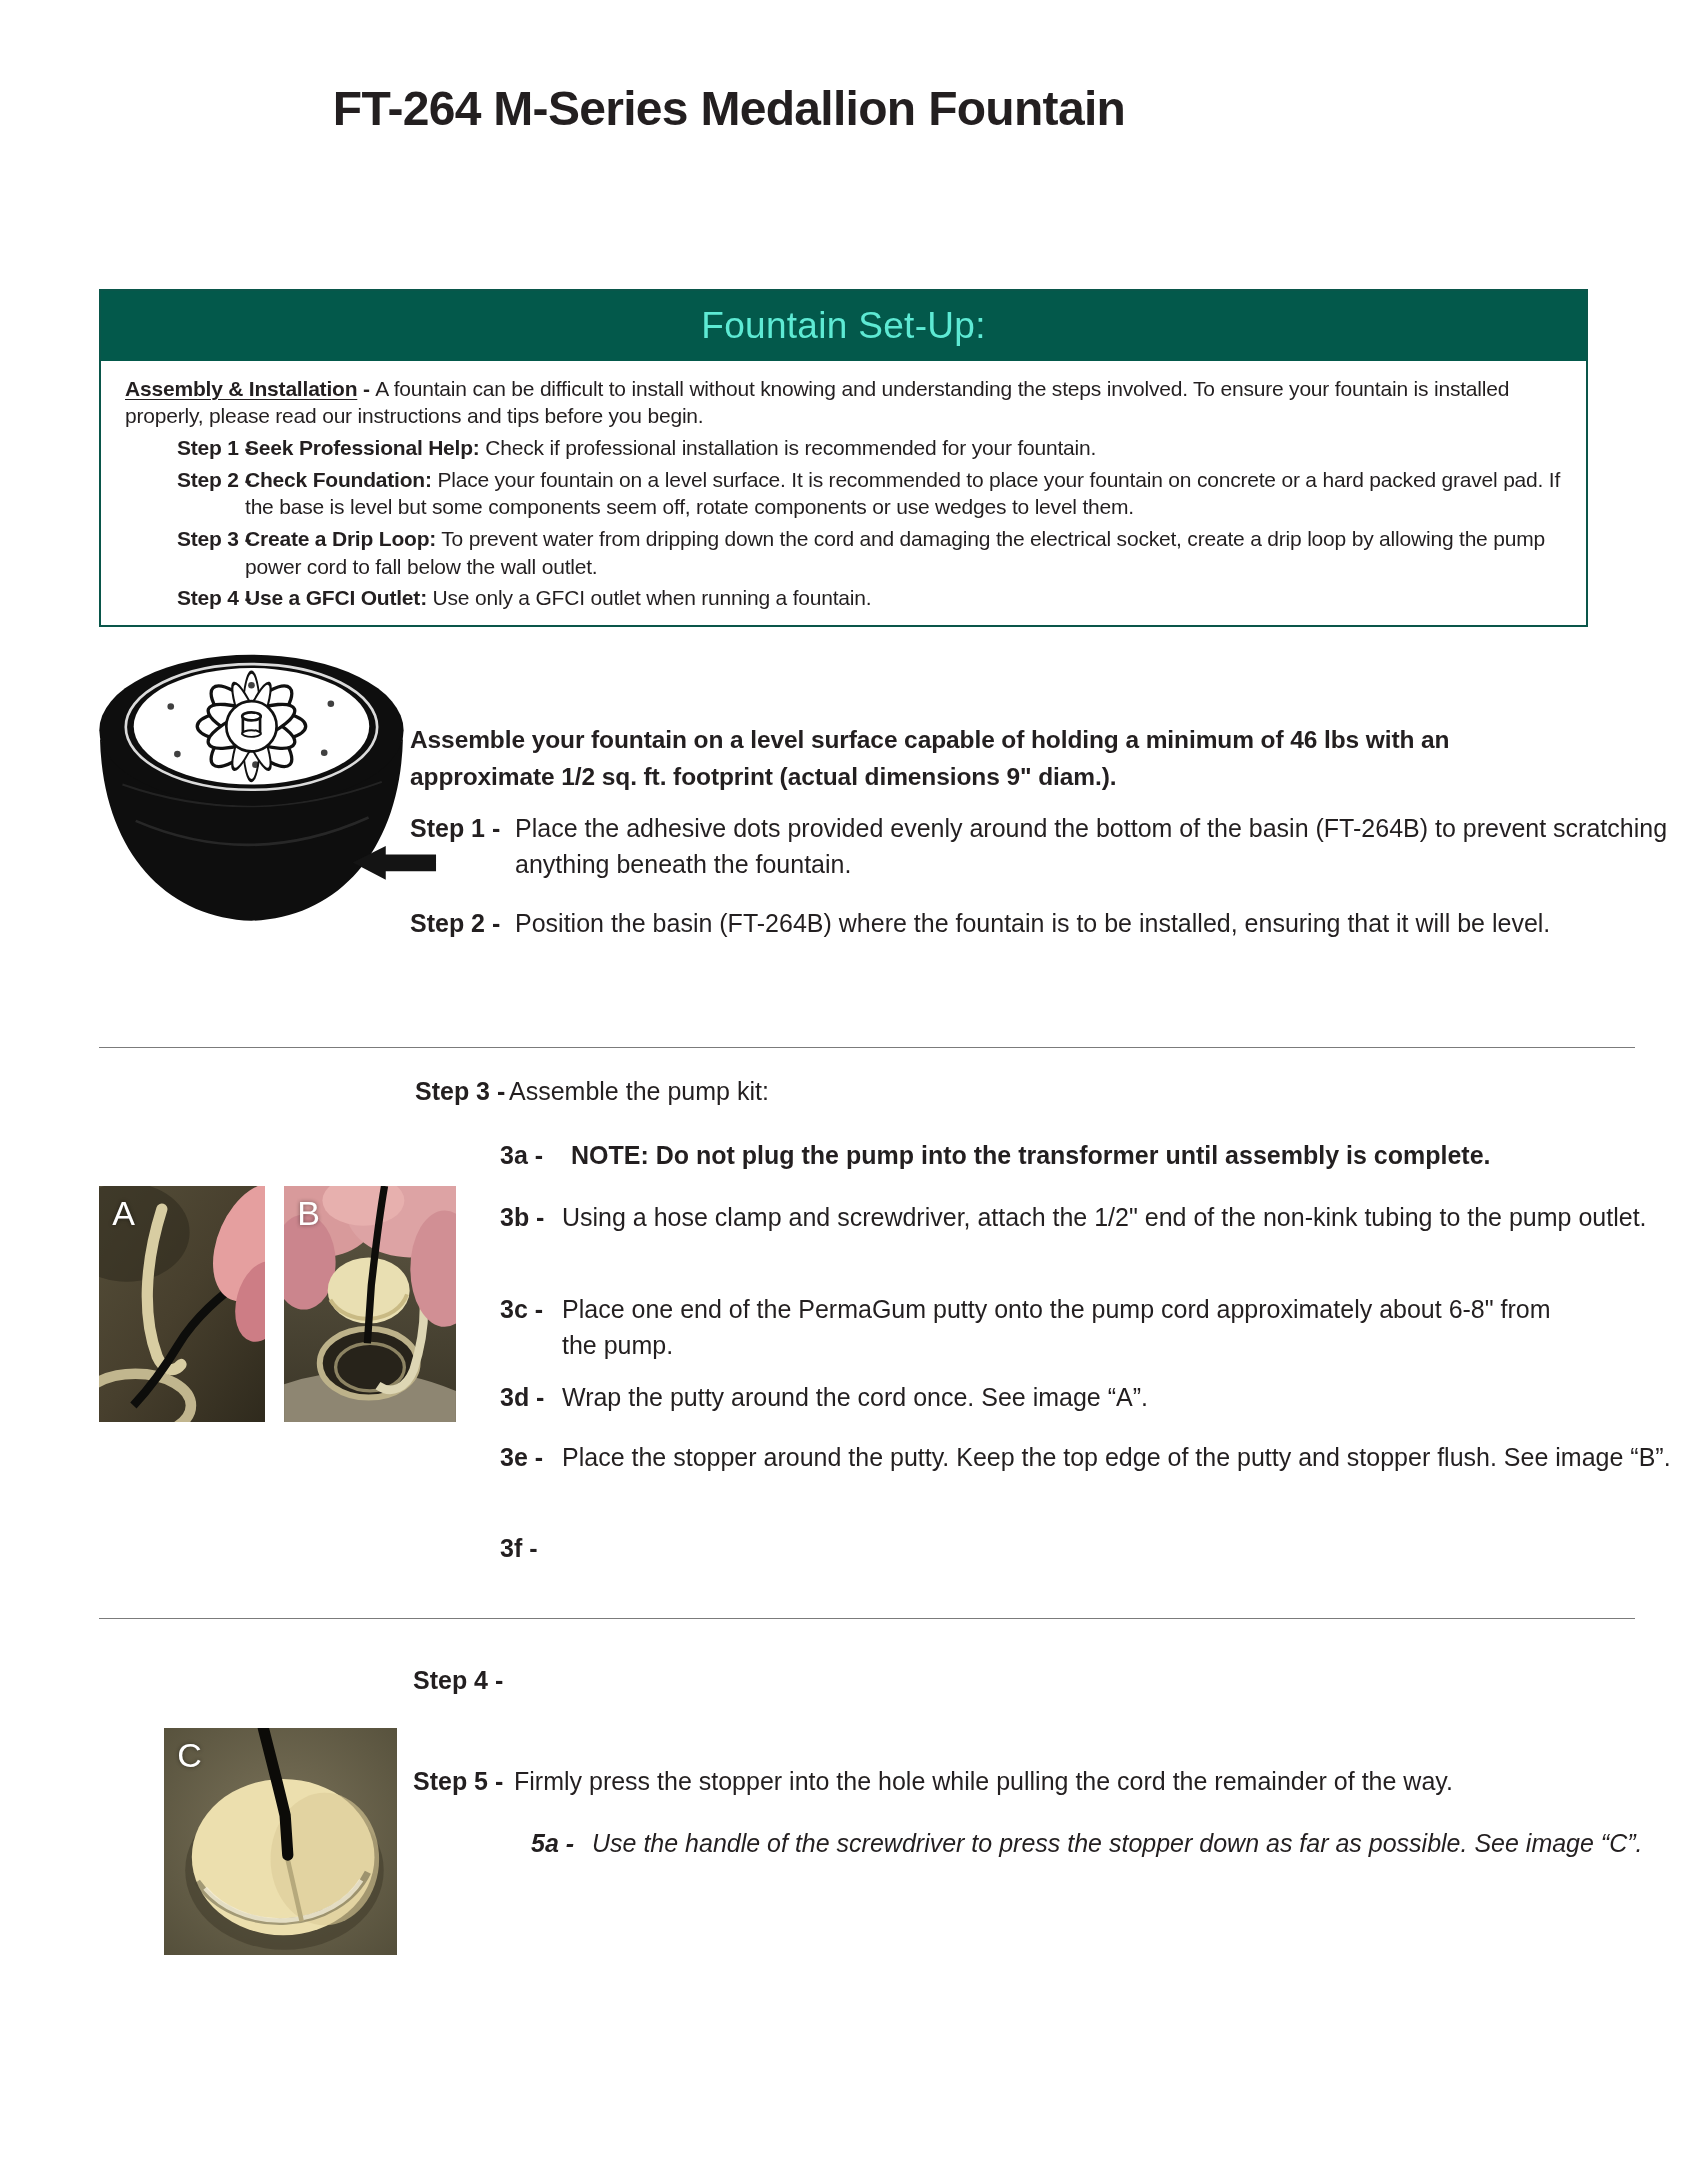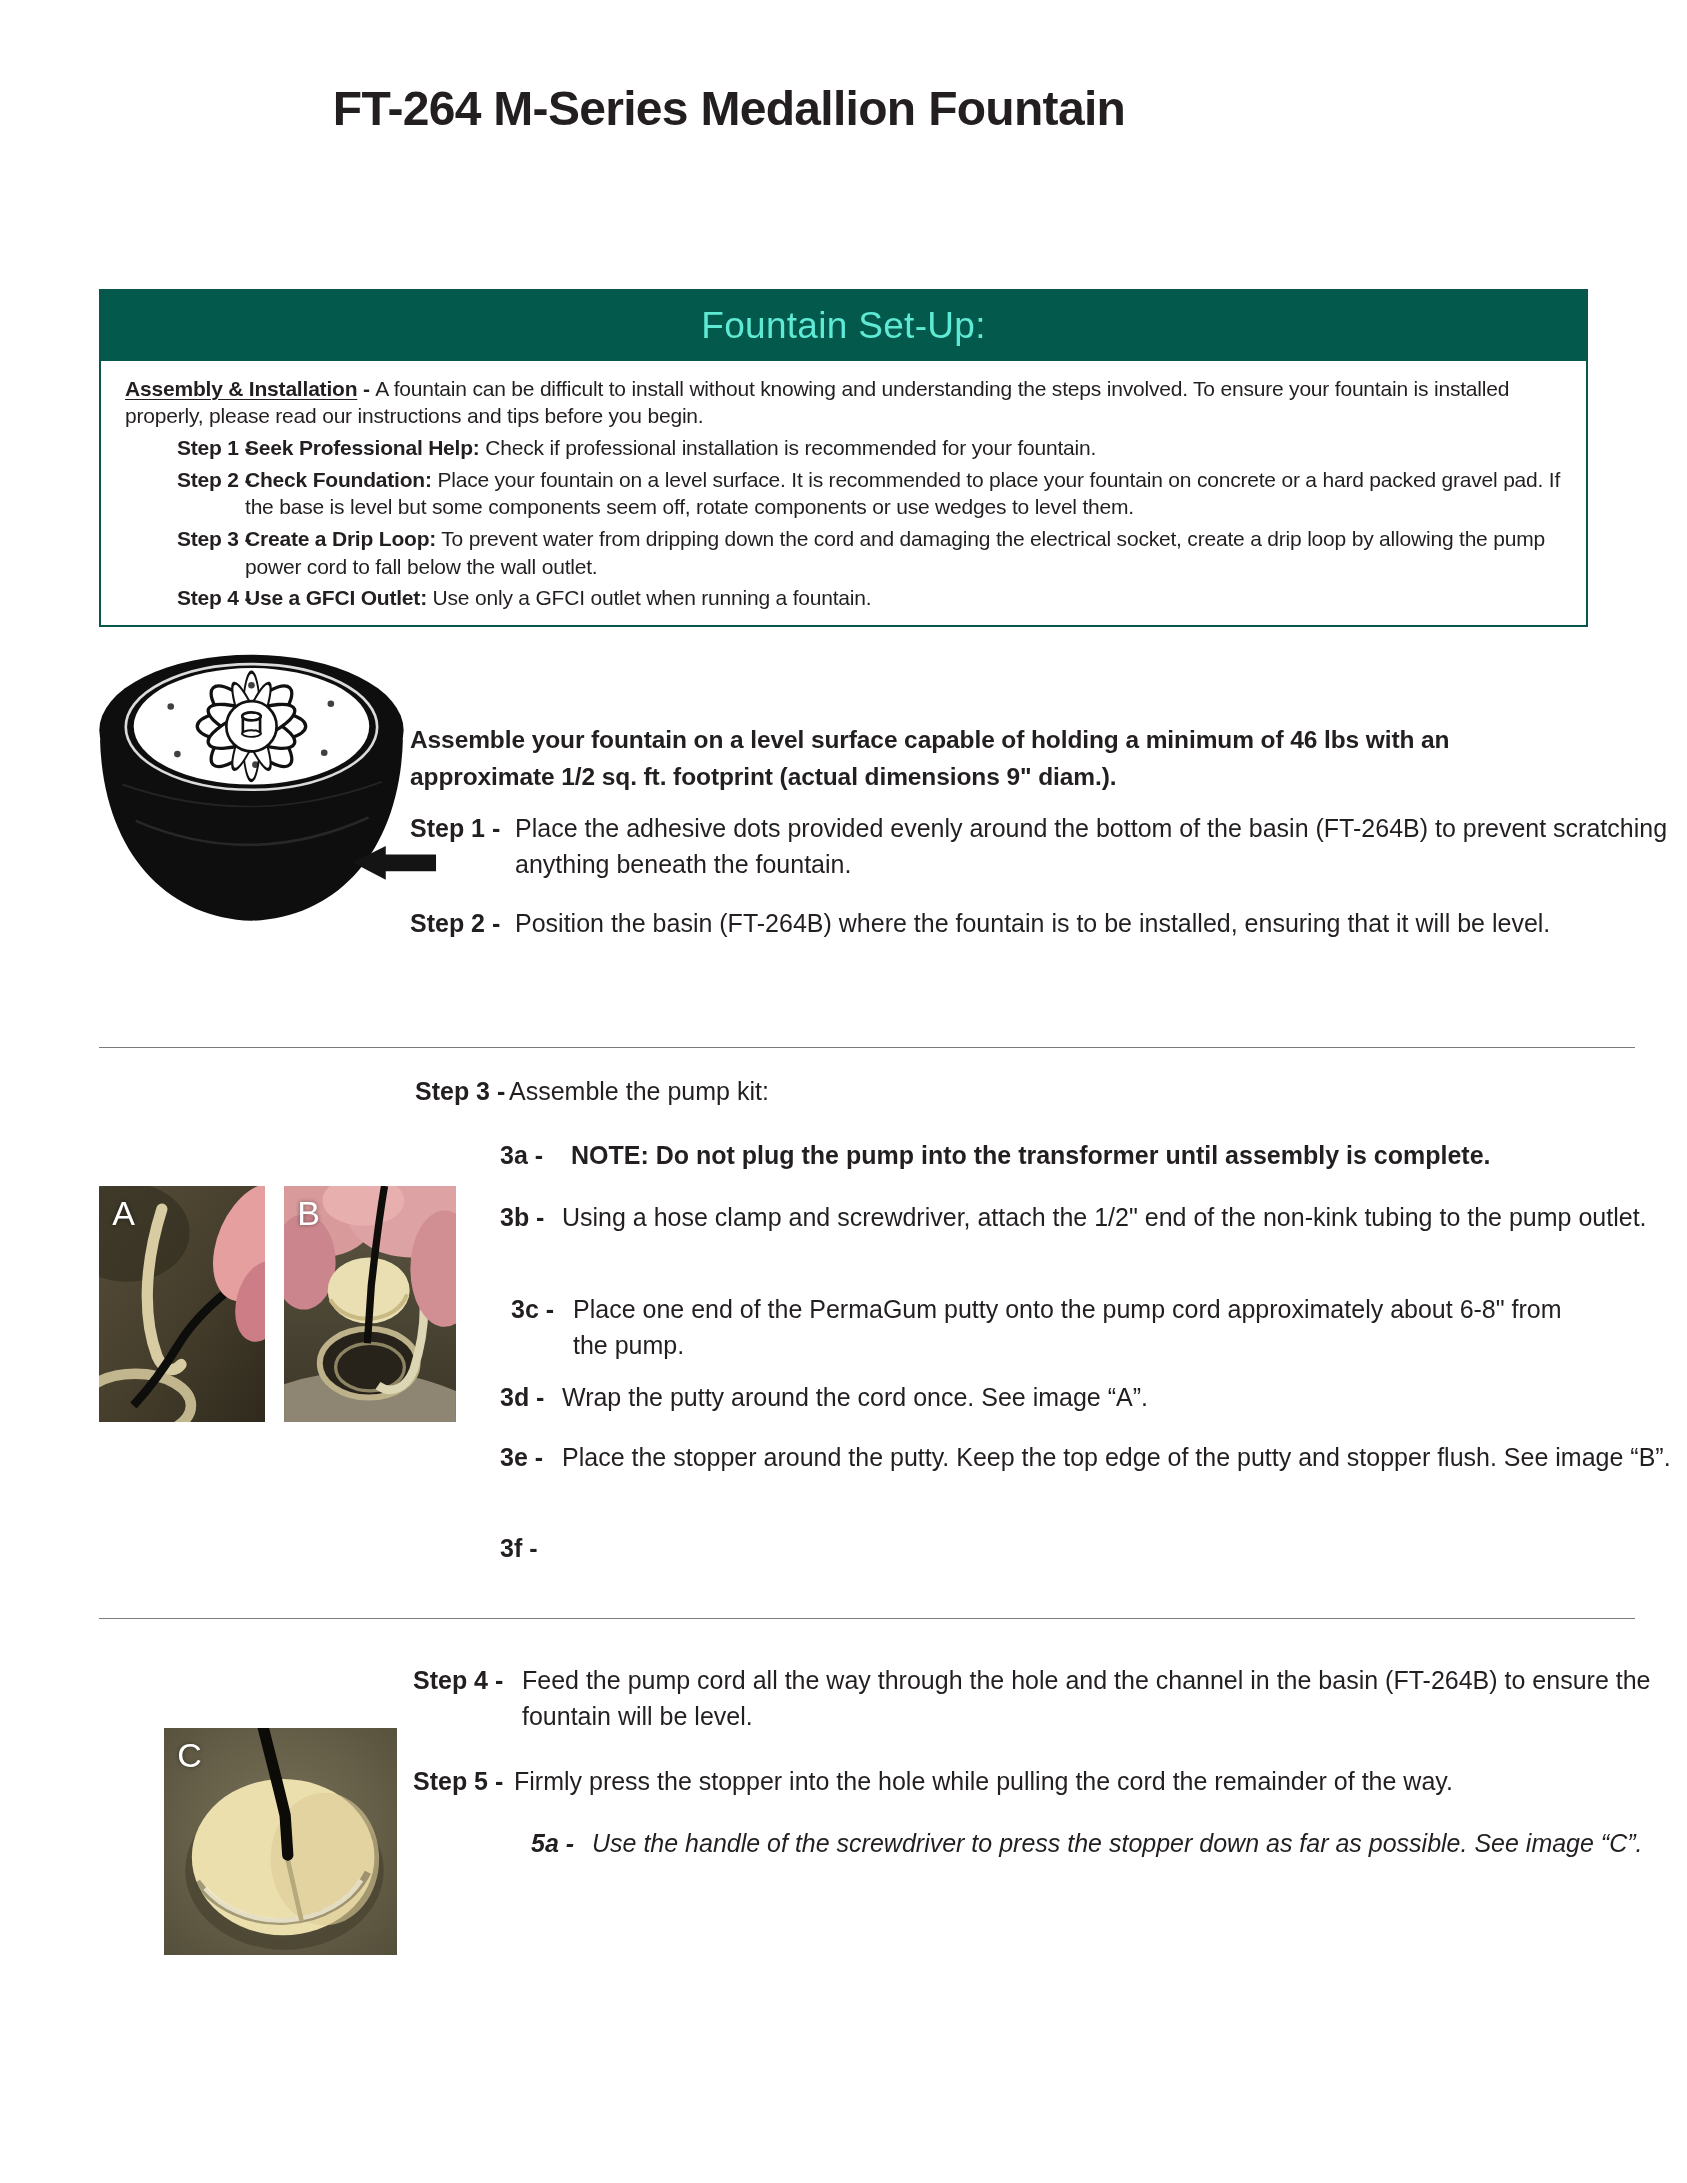--- a/index.html
+++ b/index.html
@@ -213,21 +213,21 @@
       <path d="M70,172 a62,50 0 0 0 116,-8" stroke="#c9ba84" stroke-width="6" fill="none"></path>
       <path d="M152,0 C142,58 138,100 132,150 L126,238" stroke="#0e0d0a" stroke-width="11" fill="none"></path>
     </svg>
     <span class="photo-label">B</span>
   </div>
 
   <div class="hstep" style="left:500px; top:1199px; width:1118px; padding-left:62px;">
     <span class="num">3b -</span>
     <span>Using a hose clamp and screwdriver, attach the 1/2" end of the non-kink tubing to the pump outlet.</span>
   </div>
-  <div class="hstep" style="left:511px; top:1291px; width:992px; padding-left:62px;">
+  <div class="hstep" style="left:500px; top:1291px; width:992px; padding-left:62px;">
     <span class="num">3c -</span>
     <span>Place one end of the PermaGum putty onto the pump cord approximately about 6-8" from the pump.</span>
   </div>
   <div class="hstep" style="left:500px; top:1379px; width:1125px; padding-left:62px;">
     <span class="num">3d -</span>
     <span>Wrap the putty around the cord once. See image “A”.</span>
   </div>
   <div class="hstep" style="left:500px; top:1439px; width:1125px; padding-left:62px;">
     <span class="num">3e -</span>
     <span>Place the stopper around the putty. Keep the top edge of the putty and stopper flush. See image “B”.</span>
@@ -253,21 +253,20 @@
       <path d="M50,232 a143,118 0 0 0 258,-14" stroke="#4a4430" stroke-width="10" fill="none" opacity="0.45"></path>
       <path d="M62,242 a138,113 0 0 0 236,-12" stroke="#f5efd8" stroke-width="7" fill="none" opacity="0.8"></path>
       <path d="M186,195 L208,292" stroke="#b6a97c" stroke-width="7"></path>
       <path d="M150,0 C160,40 172,85 183,132 L187,192" stroke="#0c0b08" stroke-width="17" fill="none" stroke-linecap="round"></path>
     </svg>
     <span class="photo-label">C</span>
   </div>
 
   <div class="hstep" style="left:413px; top:1662px; width:1171px; padding-left:109px;">
     <span class="num">Step 4 -</span>
-    <span>Feed the pump cord all the way through the hole and the channel in the basin (FT-264B) to ensure the fountain will be level.</span>
   </div>
   <div class="hstep" style="left:413px; top:1763px; width:1231px; padding-left:101px;">
     <span class="num">Step 5 -</span>
     <span>Firmly press the stopper into the hole while pulling the cord the remainder of the way.</span>
   </div>
   <div class="hstep" style="left:531px; top:1825px; width:1065px; padding-left:61px;font-style:italic;">
     <span class="num">5a -</span>
     <span>Use the handle of the screwdriver to press the stopper down as far as possible. See image “C”.</span>
   </div>
 

